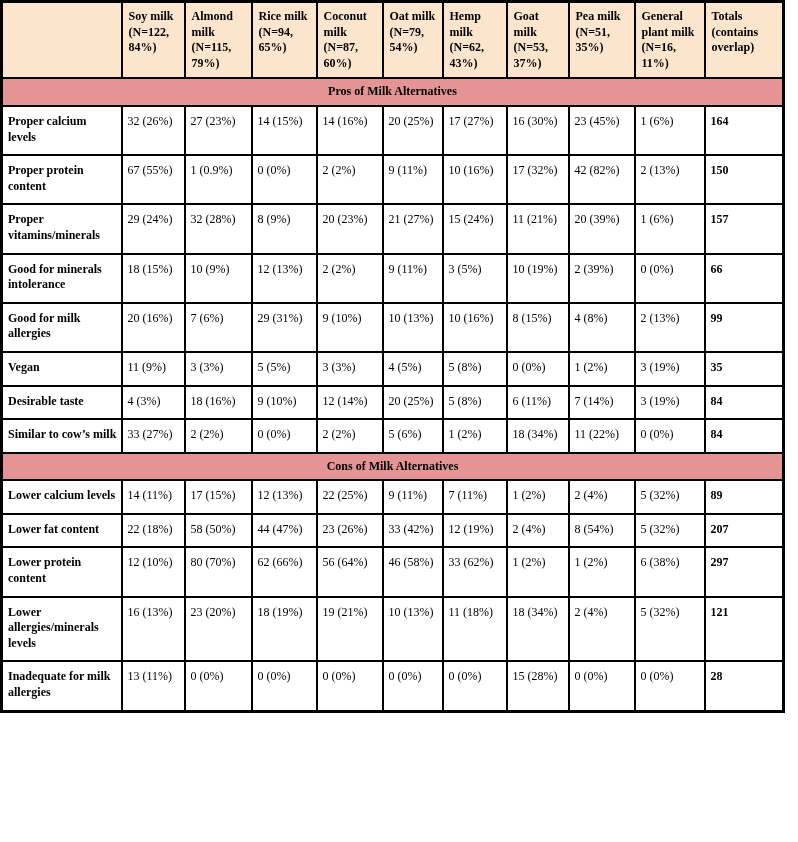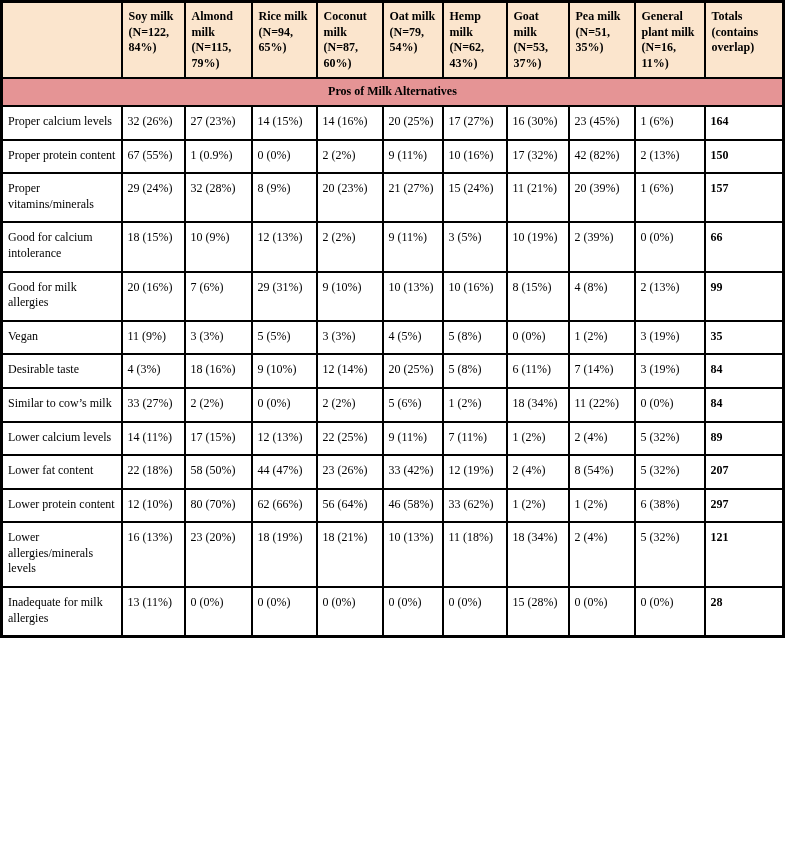--- a/index.html
+++ b/index.html
@@ -48,21 +48,21 @@
   tr.band td {
     background: var(--band);
     font-weight: bold;
     text-align: center;
     vertical-align: middle;
     padding: 5px 2px;
     height: 16px;
   }
   
   th.rowlabel {
-    font-weight: normal;
+    font-weight: bold;
     background: #ffffff;
     padding-left: 6px;
   }
   td.val { font-weight: normal; background: #ffffff; }
   td.total { font-weight: bold; background: #ffffff; }
 </style>
 </head>
 <body>
 
 <div class="page">
@@ -130,21 +130,21 @@
           <td class="val">8 (9%)</td>
           <td class="val">20 (23%)</td>
           <td class="val">21 (27%)</td>
           <td class="val">15 (24%)</td>
           <td class="val">11 (21%)</td>
           <td class="val">20 (39%)</td>
           <td class="val">1 (6%)</td>
           <td class="total">157</td>
         </tr>
         <tr>
-          <th class="rowlabel">Good for calcium intolerance</th>
+          <th class="rowlabel">Good for minerals intolerance</th>
           <td class="val">18 (15%)</td>
           <td class="val">10 (9%)</td>
           <td class="val">12 (13%)</td>
           <td class="val">2 (2%)</td>
           <td class="val">9 (11%)</td>
           <td class="val">3 (5%)</td>
           <td class="val">10 (19%)</td>
           <td class="val">2 (39%)</td>
           <td class="val">0 (0%)</td>
           <td class="total">66</td>
@@ -194,20 +194,23 @@
           <td class="val">2 (2%)</td>
           <td class="val">0 (0%)</td>
           <td class="val">2 (2%)</td>
           <td class="val">5 (6%)</td>
           <td class="val">1 (2%)</td>
           <td class="val">18 (34%)</td>
           <td class="val">11 (22%)</td>
           <td class="val">0 (0%)</td>
           <td class="total">84</td>
         </tr>
+        <tr class="band">
+          <td colspan="11">Cons of Milk Alternatives</td>
+        </tr>
         <tr>
           <th class="rowlabel">Lower calcium levels</th>
           <td class="val">14 (11%)</td>
           <td class="val">17 (15%)</td>
           <td class="val">12 (13%)</td>
           <td class="val">22 (25%)</td>
           <td class="val">9 (11%)</td>
           <td class="val">7 (11%)</td>
           <td class="val">1 (2%)</td>
           <td class="val">2 (4%)</td>
@@ -238,21 +241,21 @@
           <td class="val">1 (2%)</td>
           <td class="val">1 (2%)</td>
           <td class="val">6 (38%)</td>
           <td class="total">297</td>
         </tr>
         <tr>
           <th class="rowlabel">Lower allergies/minerals levels</th>
           <td class="val">16 (13%)</td>
           <td class="val">23 (20%)</td>
           <td class="val">18 (19%)</td>
-          <td class="val">18 (21%)</td>
+          <td class="val">19 (21%)</td>
           <td class="val">10 (13%)</td>
           <td class="val">11 (18%)</td>
           <td class="val">18 (34%)</td>
           <td class="val">2 (4%)</td>
           <td class="val">5 (32%)</td>
           <td class="total">121</td>
         </tr>
         <tr>
           <th class="rowlabel">Inadequate for milk allergies</th>
           <td class="val">13 (11%)</td>

